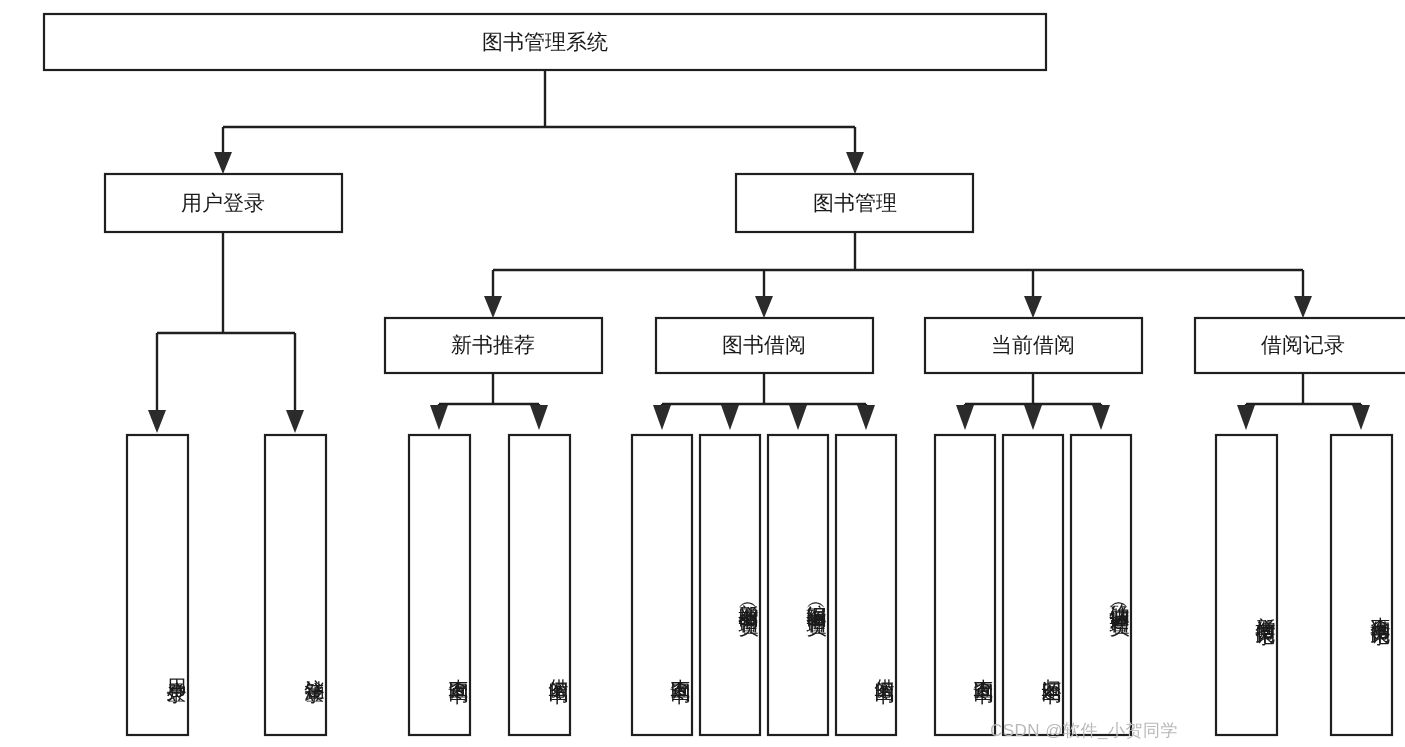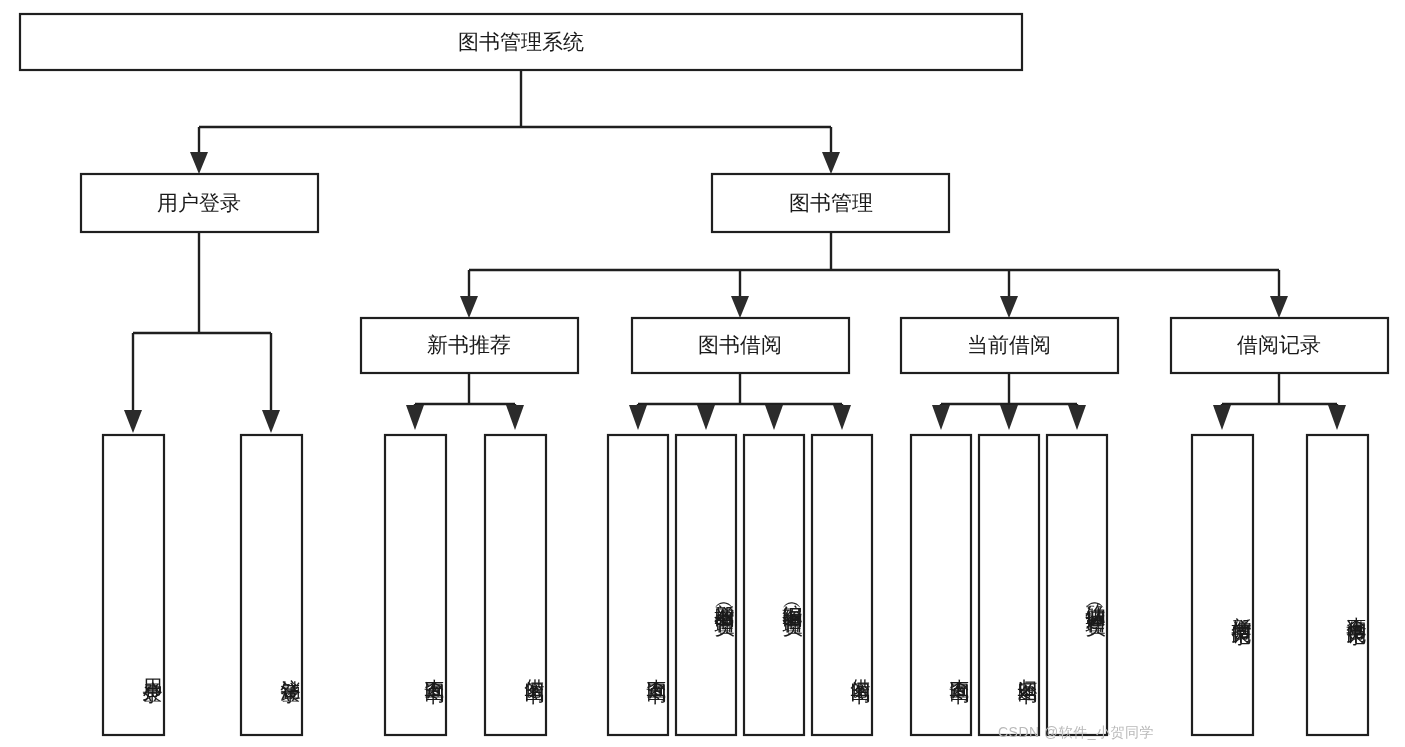--- a/index.html
+++ b/index.html
@@ -11,20 +11,21 @@
     width: 1405px;
     height: 747px;
     font-family: "Liberation Sans", "DejaVu Sans", sans-serif;
     position: relative;
     overflow: hidden;
   }
   #diagram-root {
     position: relative;
     width: 1162px;
     height: 747px;
+    margin-left: 24px;
   }
   svg.diagram {
     position: absolute;
     left: 0;
     top: 0;
     width: 1405px;
     height: 747px;
   }
   .node-box {
     fill: #ffffff;
@@ -61,21 +62,21 @@
     display: flex;
     align-items: flex-start;
     justify-content: center;
     pointer-events: none;
   }
   .watermark {
     position: absolute;
     right: 8px;
     bottom: 5px;
     font-family: "Liberation Sans", "DejaVu Sans", sans-serif;
-    font-size: 14px;
+    font-size: 17px;
     color: #b9b9b9;
     white-space: nowrap;
     letter-spacing: 0.5px;
   }
 </style>
 </head>
 <body>
 
 <div id="diagram-root">
 

